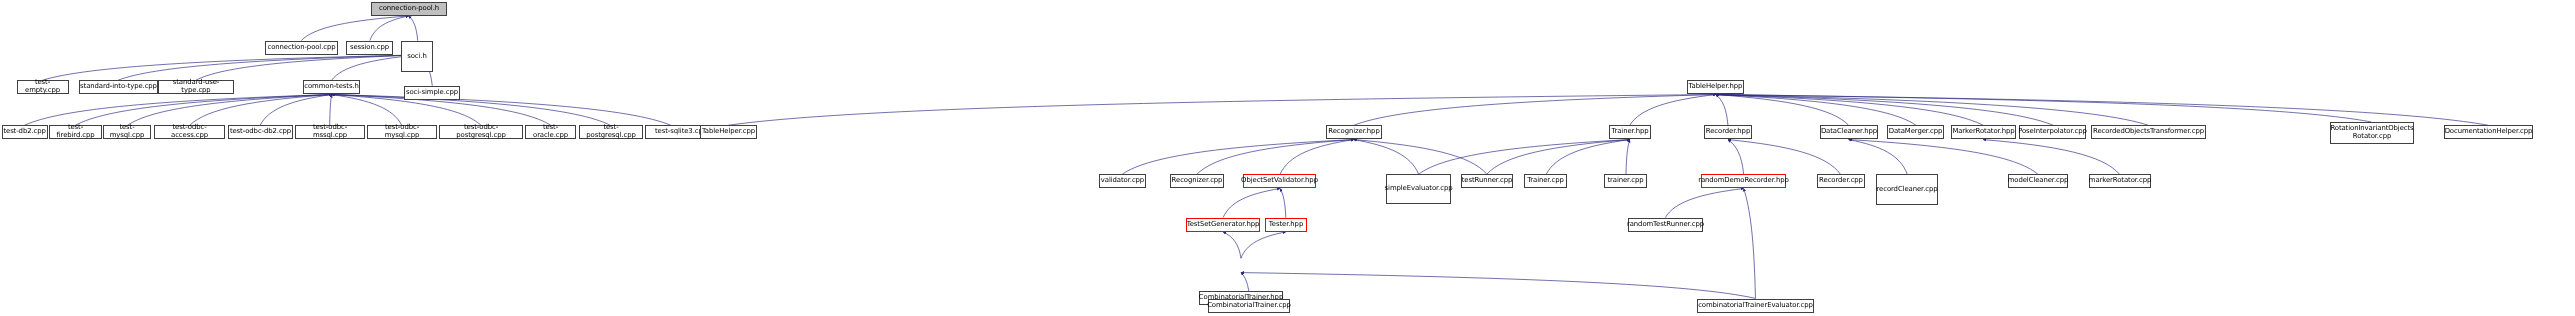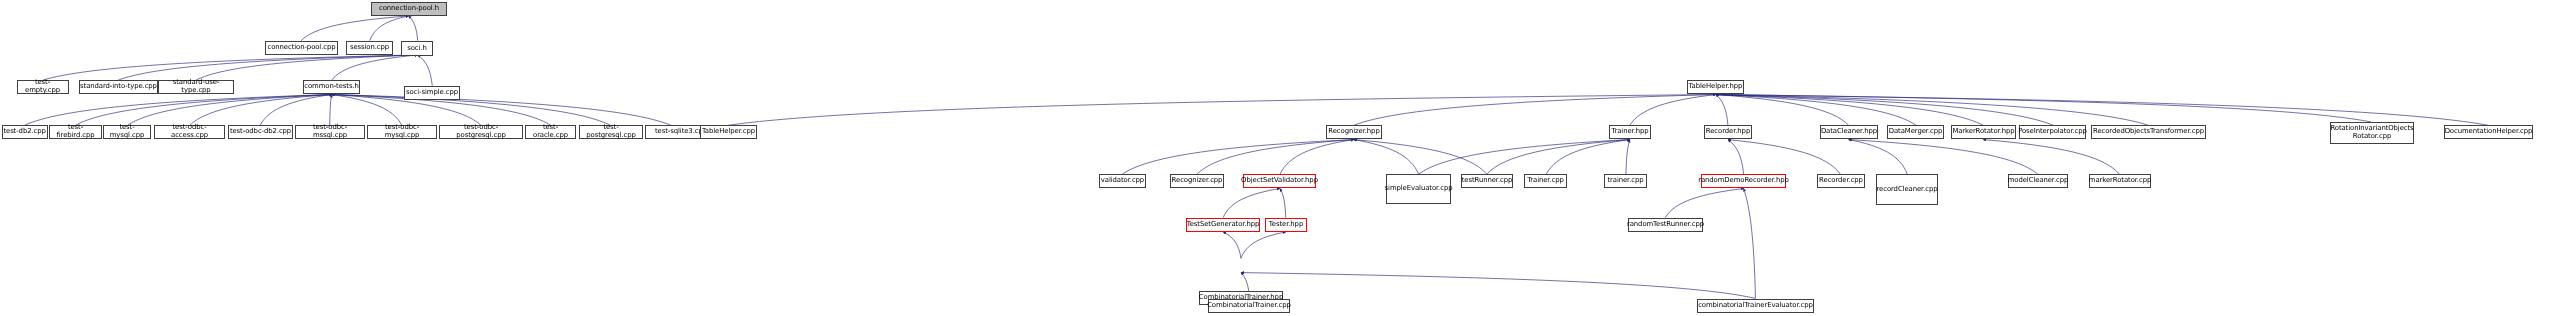--- a/index.html
+++ b/index.html
@@ -112,21 +112,21 @@
       <path d="M 2256.5 470 C 2266.28 443.6, 2293.175 430.64, 2338 422" fill="none" stroke="#28287f" stroke-width="1.2" marker-end="url(#arrow)"></path>
       <path d="M 3028 396 C 3045.1 366.85, 3092.125 352.54, 3170.5 343" fill="none" stroke="#28287f" stroke-width="1.2" marker-end="url(#arrow)"></path>
       <path d="M 3192 543 C 3189.42 433, 3182.325 379, 3170.5 343" fill="none" stroke="#28287f" stroke-width="1.2" marker-end="url(#arrow)"></path>
       <path d="M 2272 543 C 2270.14 517.15, 2265.025 504.46, 2256.5 496" fill="none" stroke="#28287f" stroke-width="1.2" marker-end="url(#arrow)"></path>
       <path d="M 3192 543 C 3079.74 517.15, 2771.025 504.46, 2256.5 496" fill="none" stroke="#28287f" stroke-width="1.2" marker-end="url(#arrow)"></path>
     </svg>
   <div id="nodes-layer">
       <div class="node root" style="left: 371px; top: 1.6px; width: 76px; height: 14.3px;">connection-pool.h</div>
       <div class="node" style="left: 265px; top: 41px; width: 73px; height: 14.3px;">connection-pool.cpp</div>
       <div class="node" style="left: 346px; top: 41px; width: 47px; height: 14.3px;">session.cpp</div>
-      <div class="node" style="left: 401px; top: 41px; width: 32px; height: 15px;">soci.h</div>
+      <div class="node" style="left: 401px; top: 41px; width: 32px; height: 31px;">soci.h</div>
       <div class="node" style="left: 16.5px; top: 80px; width: 52px; height: 14.3px;">test-empty.cpp</div>
       <div class="node" style="left: 79px; top: 80px; width: 79px; height: 14.3px;">standard-into-type.cpp</div>
       <div class="node" style="left: 158px; top: 80px; width: 76px; height: 14.3px;">standard-use-type.cpp</div>
       <div class="node" style="left: 303px; top: 80px; width: 57px; height: 14.3px;">common-tests.h</div>
       <div class="node" style="left: 404px; top: 86px; width: 56px; height: 14.3px;">soci-simple.cpp</div>
       <div class="node" style="left: 1.6px; top: 125px; width: 46px; height: 14.3px;">test-db2.cpp</div>
       <div class="node" style="left: 49px; top: 125px; width: 53px; height: 14.3px;">test-firebird.cpp</div>
       <div class="node" style="left: 103px; top: 125px; width: 48px; height: 14.3px;">test-mysql.cpp</div>
       <div class="node" style="left: 154px; top: 125px; width: 71px; height: 14.3px;">test-odbc-access.cpp</div>
       <div class="node" style="left: 228px; top: 125px; width: 65px; height: 14.3px;">test-odbc-db2.cpp</div>

